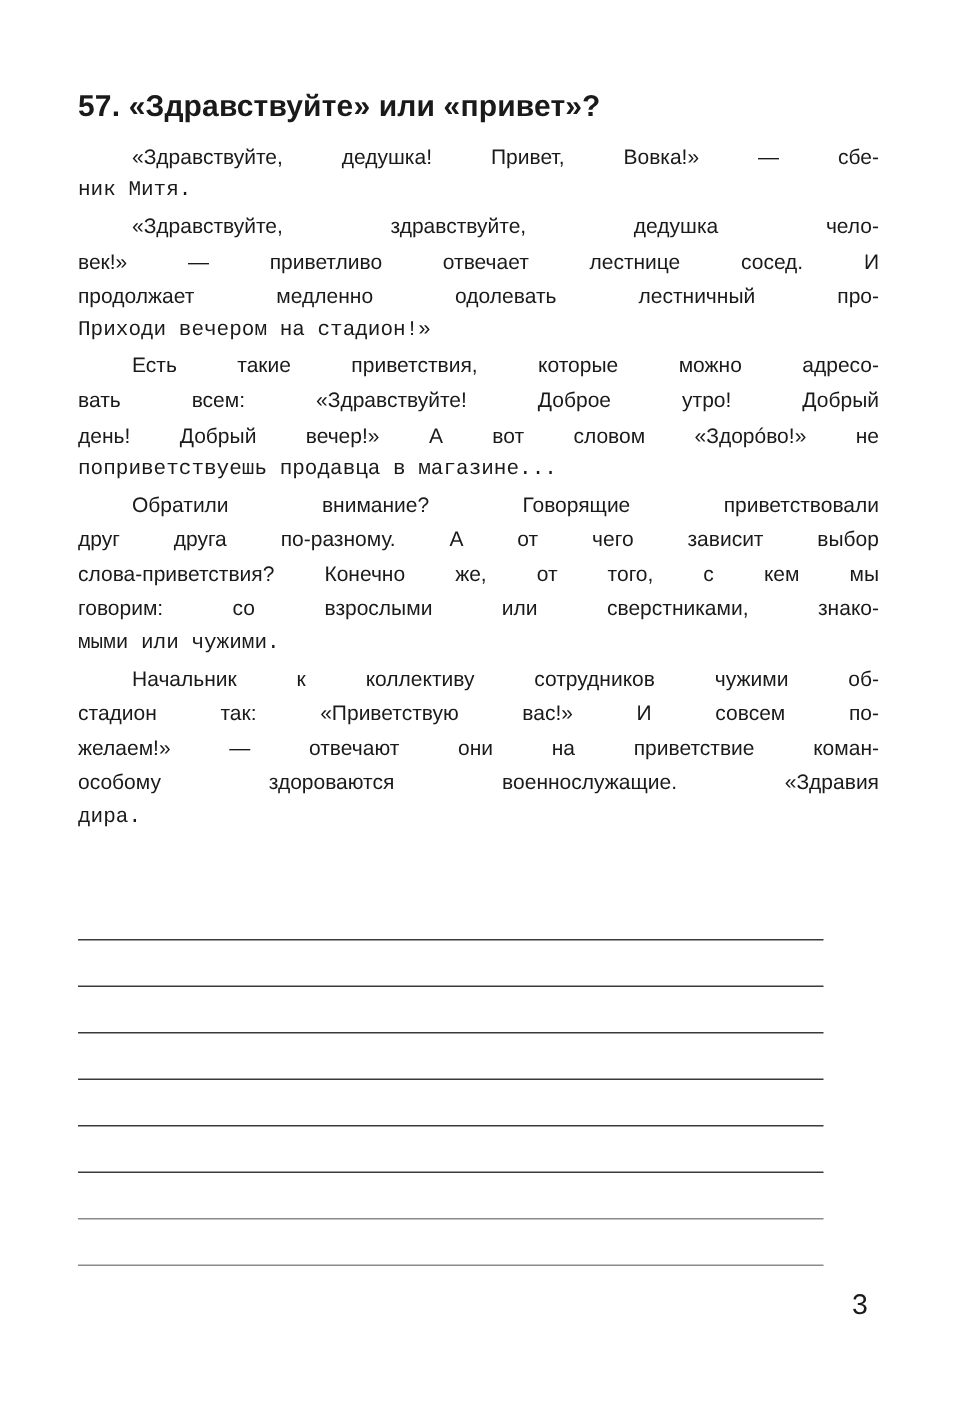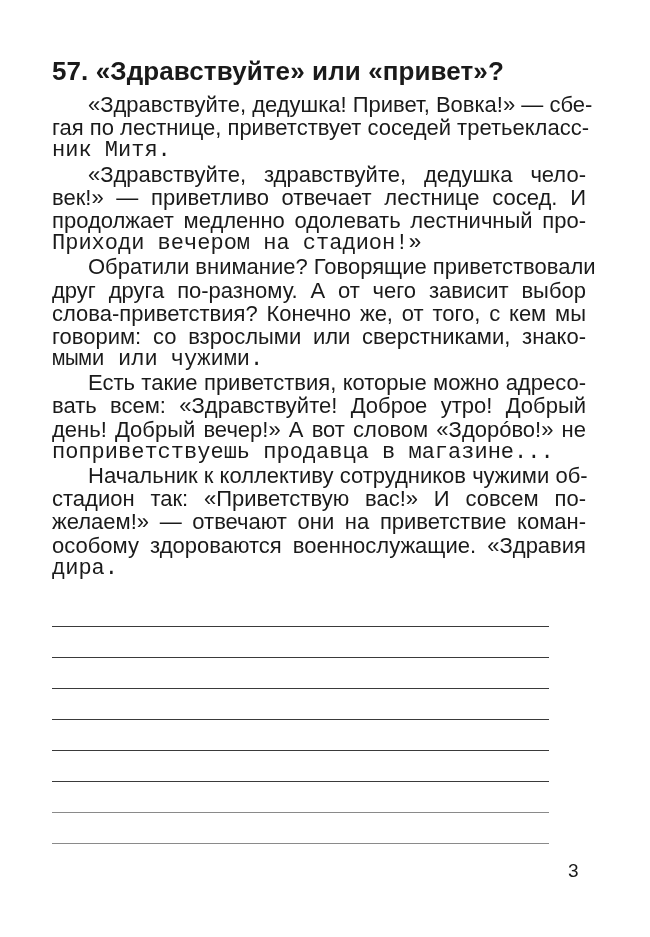--- a/index.html
+++ b/index.html
@@ -16,28 +16,28 @@
       color: #1a1a1a;
     }
     .page {
       position: absolute;
       left: 52px;
       top: 58px;
       width: 534px;
     }
     .exercise-title {
       font-weight: bold;
-      font-size: 26px;
+      font-size: 20px;
       line-height: 26px;
       margin: 0 0 9px 0;
       letter-spacing: 0.1px;
       white-space: nowrap;
     }
     .para {
-      font-size: 22px;
+      font-size: 14px;
       line-height: 23.2px;
       margin: 0;
       text-align: justify;
       text-align-last: left;
     }
     .line {
       display: block;
       text-align: justify;
       text-align-last: justify;
       white-space: nowrap;
@@ -75,44 +75,43 @@
     }
   </style>
 </head>
 <body>
 
 <div class="page">
   <h1 class="exercise-title">57. «Здравствуйте» или «привет»?</h1>
 
   <div class="para">
     <span class="line indent">«Здравствуйте, дедушка! Привет, Вовка!» — сбе-</span>
-    <span class="line">гая по лестнице, приветствует соседей третьекласс-</span>
     <span class="line last">ник Митя.</span>
   </div>
 
   <div class="para">
     <span class="line indent">«Здравствуйте, здравствуйте, дедушка чело-</span>
     <span class="line">век!» — приветливо отвечает лестнице сосед. И</span>
     <span class="line">продолжает медленно одолевать лестничный про-</span>
     <span class="line last">Приходи вечером на стадион!»</span>
   </div>
 
   <div class="para">
+    <span class="line indent">Есть такие приветствия, которые можно адресо-</span>
+    <span class="line">вать всем: «Здравствуйте! Доброе утро! Добрый</span>
+    <span class="line">день! Добрый вечер!» А вот словом «Здорóво!» не</span>
+    <span class="line last">поприветствуешь продавца в магазине...</span>
+  </div>
+
+  <div class="para">
     <span class="line indent">Обратили внимание? Говорящие приветствовали</span>
     <span class="line">друг друга по-разному. А от чего зависит выбор</span>
     <span class="line">слова-приветствия? Конечно же, от того, с кем мы</span>
     <span class="line">говорим: со взрослыми или сверстниками, знако-</span>
     <span class="line last">мыми или чужими.</span>
-  </div>
-
-  <div class="para">
-    <span class="line indent">Есть такие приветствия, которые можно адресо-</span>
-    <span class="line">вать всем: «Здравствуйте! Доброе утро! Добрый</span>
-    <span class="line">день! Добрый вечер!» А вот словом «Здорóво!» не</span>
-    <span class="line last">поприветствуешь продавца в магазине...</span>
   </div>
 
   <div class="para">
     <span class="line indent">Начальник к коллективу сотрудников чужими об-</span>
     <span class="line">стадион так: «Приветствую вас!» И совсем по-</span>
     <span class="line">желаем!» — отвечают они на приветствие коман-</span>
     <span class="line">особому здороваются военнослужащие. «Здравия</span>
     <span class="line last">дира.</span>
   </div>
 </div>

